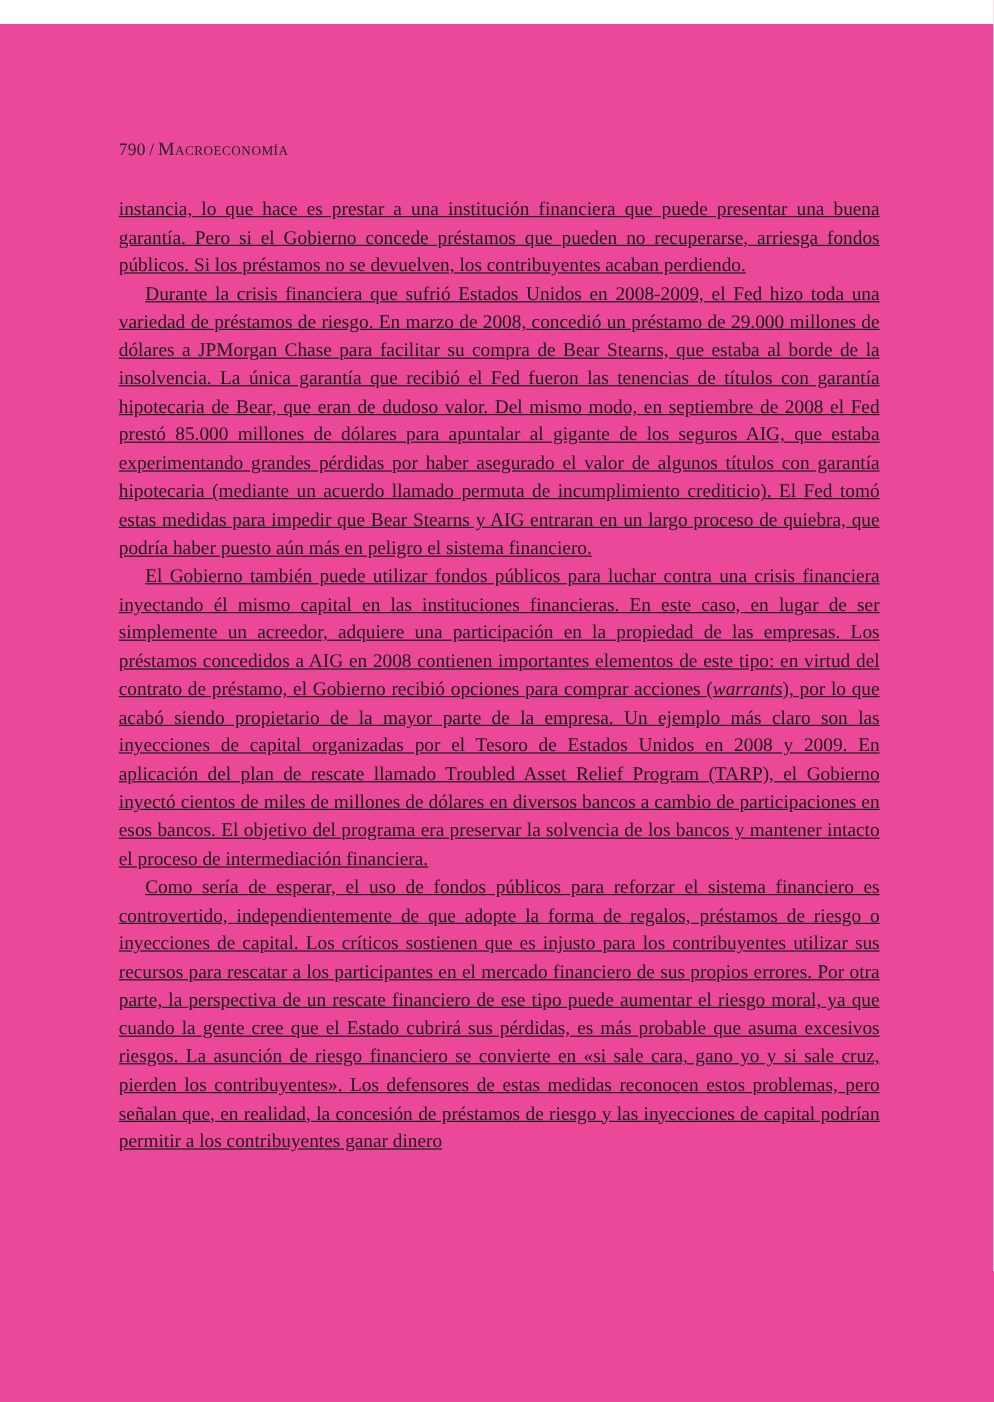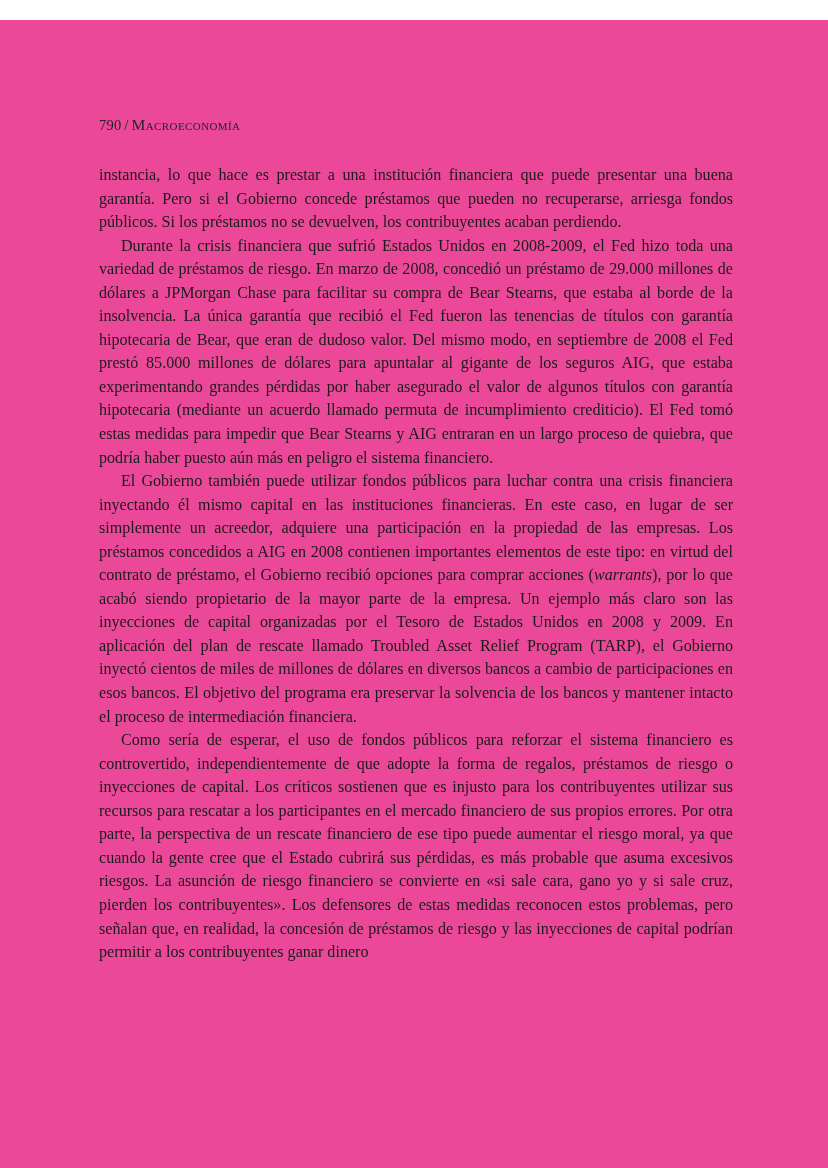--- a/index.html
+++ b/index.html
@@ -57,20 +57,21 @@
     width: 634px;
   }
   .textblock p {
     margin: 0;
     text-align: justify;
     text-justify: inter-word;
     font-size: 16.1px;
     line-height: 23.55px;
     text-indent: 22px;
     hyphens: manual;
+    text-decoration: underline;
     -webkit-hyphens: manual;
   }
   .textblock p.no-indent {
     text-indent: 0;
   }
   .textblock p em {
     font-style: italic;
   }
 </style>
 </head>

